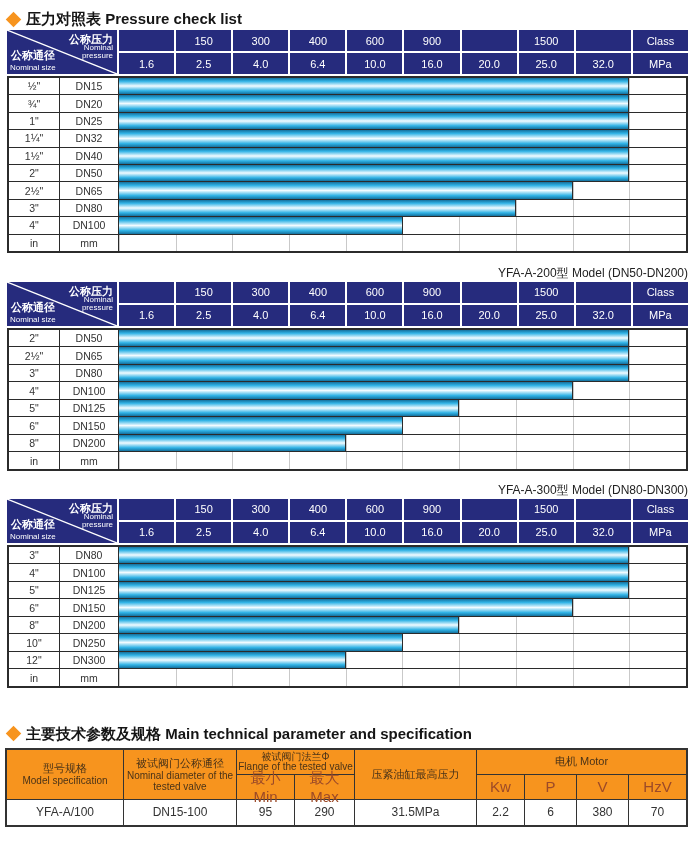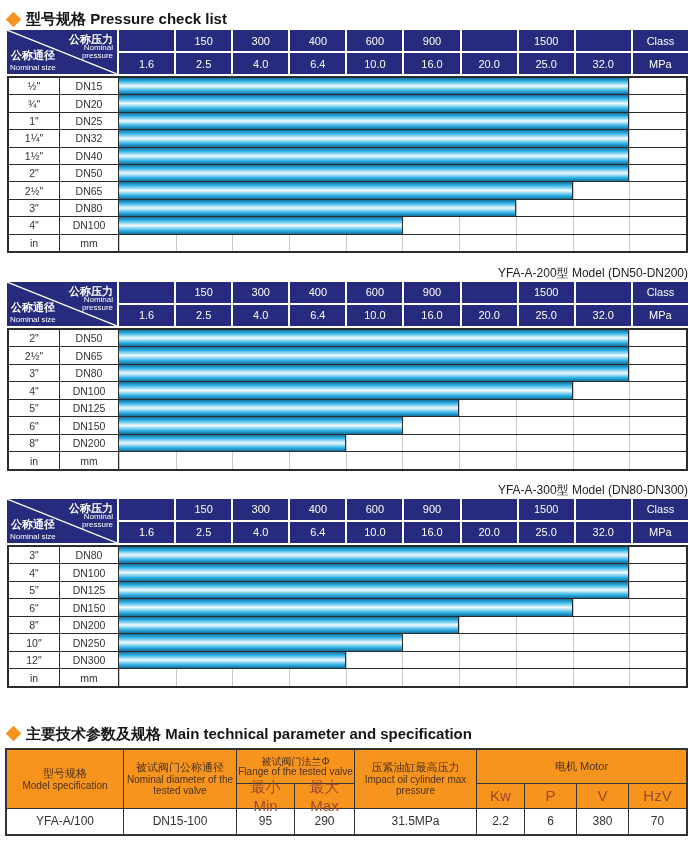--- a/index.html
+++ b/index.html
@@ -48,38 +48,38 @@
   .sh-cell{box-sizing:border-box;border-right:1.5px solid #333;display:flex;flex-direction:column;
            align-items:center;justify-content:center;text-align:center;color:#4a3318;padding:1px 0;}
   .sh-cell.last{border-right:none;}
   .sh-zh{font-size:11px;line-height:13px;}
   .sh-en{font-size:10px;line-height:11px;}
   .sh-small .sh-zh{font-size:10px;line-height:11px;}
   .sh-small .sh-en{font-size:10px;line-height:10px;}
   .r13{grid-row:1/3;}
   .c35{grid-column:3/5;}
   .c610{grid-column:6/10;}
-  .row1{height:34px;border-bottom:1.5px solid #333;}
+  .row1{height:25px;border-bottom:1.5px solid #333;}
   .row2{height:24px;}
   .sub-cell{color:#9c4a28;font-size:15px;}
   .spec-row{height:25px;border-bottom:1.5px solid #333;}
   .spec-body div.spec-row:last-of-type{border-bottom:none;}
   .spec-body div.spec-row:nth-of-type(2){background:#e9e9e9;}
   .sp-cell{box-sizing:border-box;border-right:1.5px solid #333;display:flex;align-items:center;
            justify-content:center;font-size:12px;color:#333;}
   .sp-cell:last-child{border-right:none;}
 </style>
 </head>
 <body>
 
 <div class="page">
 
   <div class="sec-title">
     <span class="diamond"></span>
-    <span>型号规格 Pressure check list</span>
+    <span>压力对照表 Pressure check list</span>
   </div>
 
   <div class="ptable">
     <div class="phead">
       <div class="ph-diag">
         <svg viewBox="0 0 110 44" preserveAspectRatio="none">
             <line x1="0" y1="0" x2="110" y2="44" stroke="#ffffff" stroke-width="1.3"></line>
           </svg>
         <span class="d-zh-top">公称压力</span>
         <span class="d-en-top">Nominal
@@ -506,21 +506,20 @@
       <div class="sh-cell r13">
         <span class="sh-zh">被试阀门公称通径</span>
         <span class="sh-en">Nominal diameter of the tested valve</span>
       </div>
       <div class="sh-cell c35 row1 sh-small">
         <span class="sh-zh">被试阀门法兰Φ</span>
         <span class="sh-en">Flange of the tested valve</span>
       </div>
       <div class="sh-cell r13" style="grid-column:5;">
         <span class="sh-zh">压紧油缸最高压力</span>
-        <span class="sh-en">Impact oil cylinder max pressure</span>
       </div>
       <div class="sh-cell c610 row1 last">
         <span class="sh-zh">电机  Motor</span>
       </div>
       <div class="sh-cell row2 sub-cell" style="grid-column:3;grid-row:2;">最小 Min</div>
       <div class="sh-cell row2 sub-cell" style="grid-column:4;grid-row:2;">最大 Max</div>
       <div class="sh-cell row2 sub-cell" style="grid-column:6;grid-row:2;">Kw</div>
       <div class="sh-cell row2 sub-cell" style="grid-column:7;grid-row:2;">P</div>
       <div class="sh-cell row2 sub-cell" style="grid-column:8;grid-row:2;">V</div>
       <div class="sh-cell row2 sub-cell last" style="grid-column:9;grid-row:2;">HzV</div>

